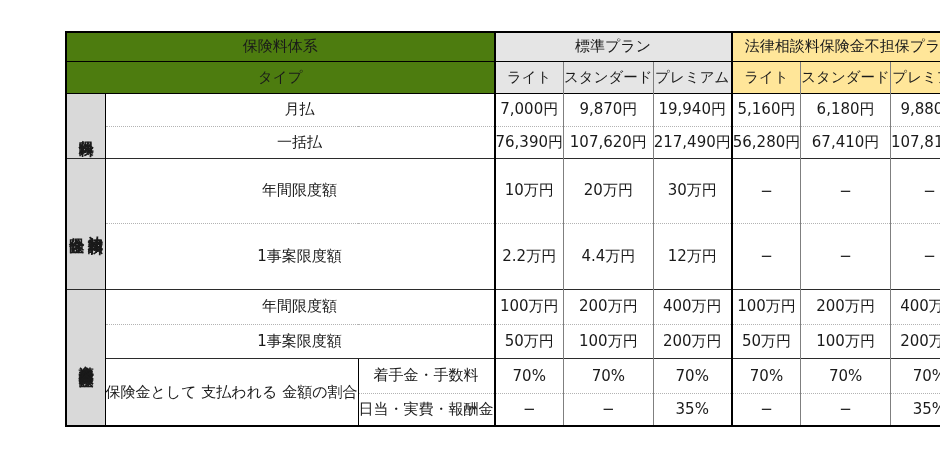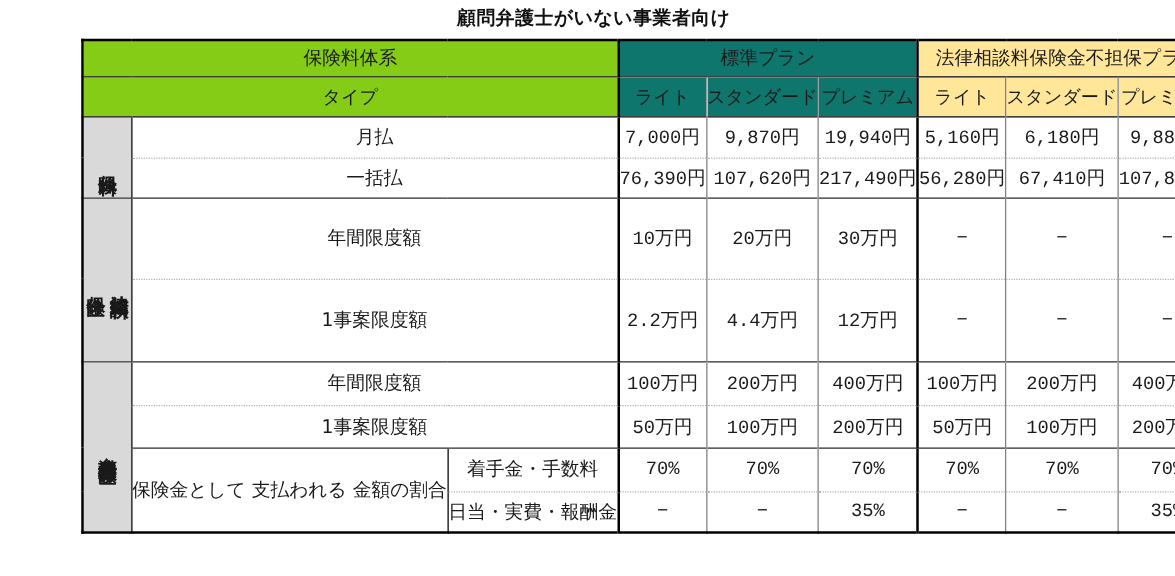--- a/index.html
+++ b/index.html
@@ -28,44 +28,43 @@
     overflow:hidden; white-space:nowrap;
   }
   .bl-black { border-left:1px solid #000 !important; }
   .bl-thick { border-left:2px solid #000 !important; }
 
   tr.hr2 th { border-top:1px solid #000; }
   tr.body-first td, tr.body-first th { border-top:1.5px solid #000;margin-top:48px; }
   tr.sol td, tr.sol th { border-top:1.5px solid #2b2b2b; }
   tr.dot td { border-top:1px dotted #b3b3b3;text-align:center; }
 
-  .gray   { background:#84cc16; font-weight:bold; }
-  .blue   { background:#0f766e; font-weight:bold; }
+  .gray   { background:#4d7c0f; font-weight:bold; }
+  .blue   { background:#e5e5e5; font-weight:bold; }
   .yellow { background:#ffe699; font-weight:bold; }
   .hr2 th { font-size:14.5px; }
 
   .vcell { background:#d9d9d9; }
   .vtext {
     display:inline-block;
     writing-mode:vertical-rl; text-orientation:mixed;
     white-space:pre-line; text-align:center;
     font-weight:bold; font-size:15px;
     letter-spacing:1px; line-height:1.25;
   }
   .rowlabel { font-size:14.5px; }
   .small { font-size:12px; white-space:pre-line; line-height:1.35; }
   .sublabel { font-size:12.5px; }
-  .val { font-size:15px;font-family:Liberation Mono, monospace; }
+  .val { font-size:15px; }
 </style>
 </head>
 <body>
 
 <div class="page">
 
-  <div class="grp-title t1">顧問弁護士がいない事業者向け</div>
 
   <table class="tbl">
     <colgroup>
       <col style="width:55px">
         <col style="width:95px">
         <col style="width:122px">
       <col style="width:90px">
         <col style="width:94px">
         <col style="width:92px">
       <col style="width:94px">

